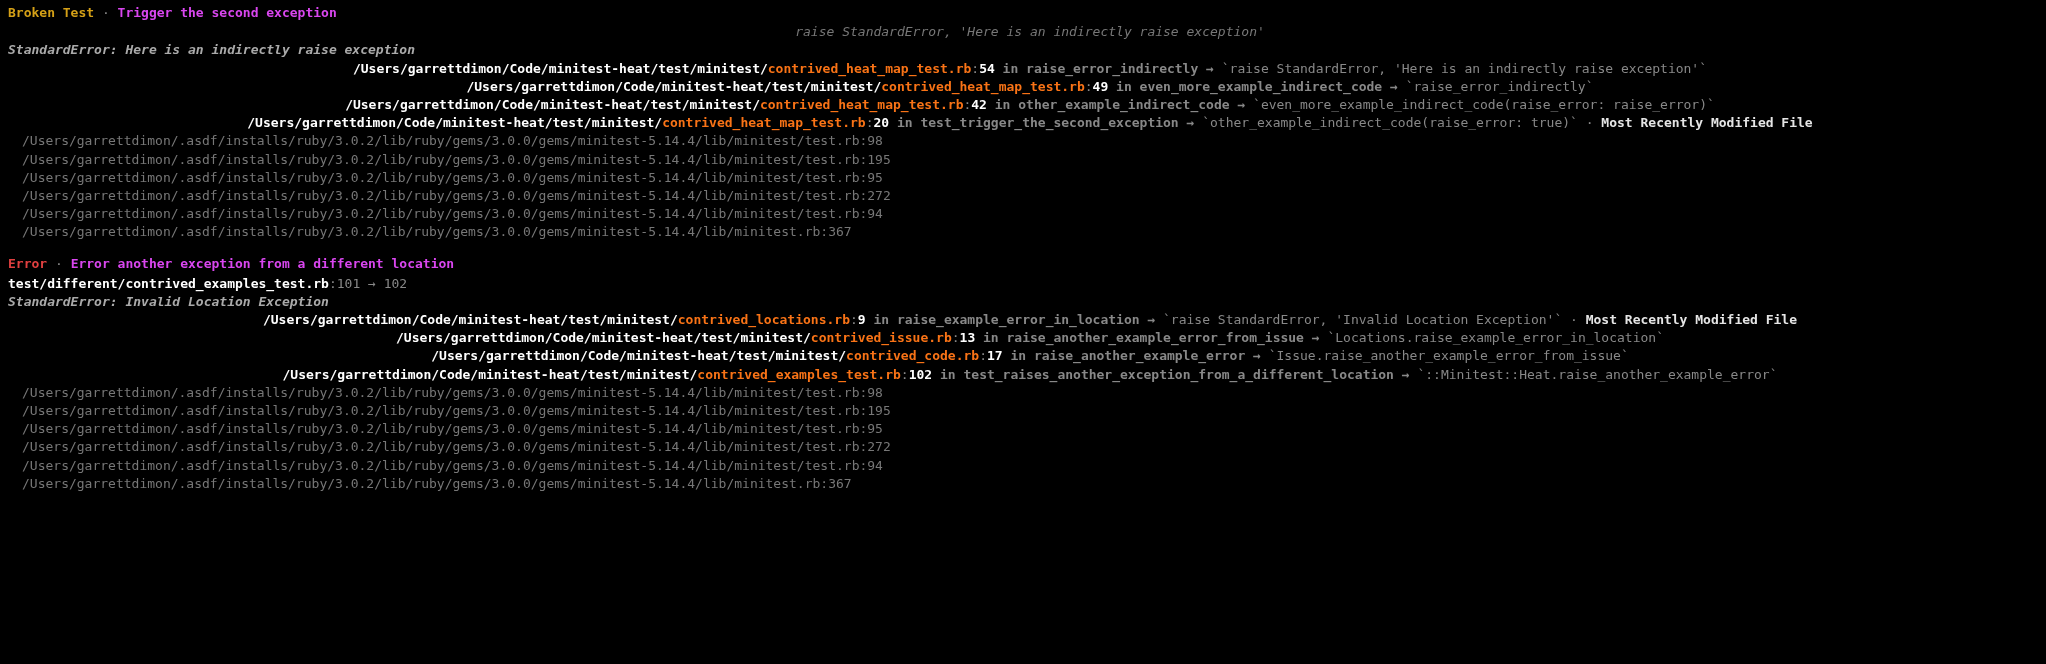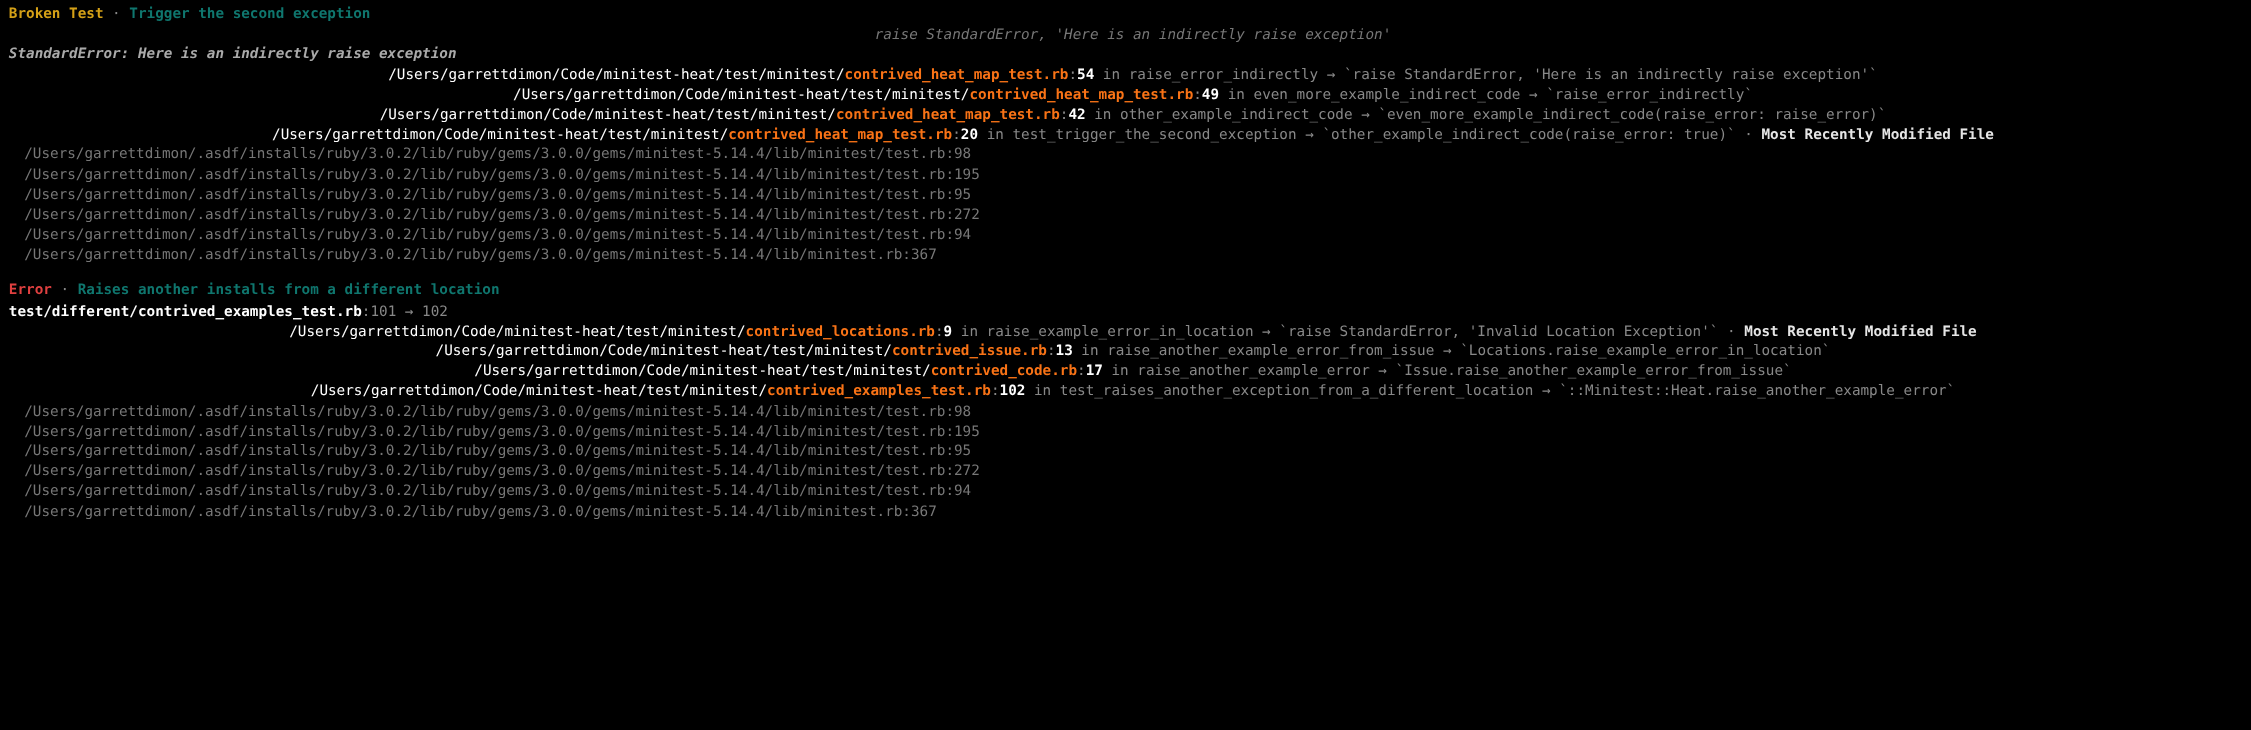--- a/index.html
+++ b/index.html
@@ -11,33 +11,33 @@
       line-height: 1.4;
       padding: 4px 8px;
       white-space: nowrap;
       overflow-x: auto;
     }
     .block { margin-bottom: 14px; }
     .title-line { margin-bottom: 1px; }
     .broken-test { color: #d4a017; font-weight: bold; }
     .error-label { color: #e04040; font-weight: bold; }
     .separator { color: #888; }
-    .title-text { color: #0f766e; font-weight: bold; }
+    .title-text { color: #d946ef; font-weight: bold; }
     .file-line { color: #ddd; }
     .file-path-main { font-weight: bold; color: #fff; }
     .line-num { color: #888; }
     .arrow { color: #888; }
     .dim-italic { color: #777; font-style: italic; }
     .err-msg { color: #aaa; font-style: italic; font-weight: bold; }
     .trace-line { padding-left: 14px; text-align: center; }
-    .trace-path-prefix { color: #fff; font-weight: normal; }
+    .trace-path-prefix { color: #fff; font-weight: bold; }
     .trace-file-bold { color: #f97316; font-weight: bold; }
     .trace-colon { color: #888; }
     .trace-linenum { color: #fff; font-weight: bold; }
-    .trace-ctx { color: #888; }
+    .trace-ctx { color: #888; font-weight: bold; }
     .trace-code { color: #888; }
     .trace-dim { color: #777; padding-left: 14px; }
     .mrm { color: #e5e5e5; font-weight: bold; }
     .dot { color: #888; }
   </style>
 </head>
 <body>
 
 <div id="root">
     <div class="block">
@@ -49,22 +49,23 @@
       <div class="trace-line"><span class="trace-path-prefix">/Users/garrettdimon/Code/minitest-heat/test/minitest/</span><span class="trace-file-bold">contrived_heat_map_test.rb</span><span class="trace-colon">:</span><span class="trace-linenum">42</span><span class="trace-ctx"> in other_example_indirect_code → </span><span class="trace-code">`even_more_example_indirect_code(raise_error: raise_error)`</span></div>
       <div class="trace-line"><span class="trace-path-prefix">/Users/garrettdimon/Code/minitest-heat/test/minitest/</span><span class="trace-file-bold">contrived_heat_map_test.rb</span><span class="trace-colon">:</span><span class="trace-linenum">20</span><span class="trace-ctx"> in test_trigger_the_second_exception → </span><span class="trace-code">`other_example_indirect_code(raise_error: true)`</span><span class="dot"> · </span><span class="mrm">Most Recently Modified File</span></div>
       <div class="trace-dim">/Users/garrettdimon/.asdf/installs/ruby/3.0.2/lib/ruby/gems/3.0.0/gems/minitest-5.14.4/lib/minitest/test.rb:98</div>
       <div class="trace-dim">/Users/garrettdimon/.asdf/installs/ruby/3.0.2/lib/ruby/gems/3.0.0/gems/minitest-5.14.4/lib/minitest/test.rb:195</div>
       <div class="trace-dim">/Users/garrettdimon/.asdf/installs/ruby/3.0.2/lib/ruby/gems/3.0.0/gems/minitest-5.14.4/lib/minitest/test.rb:95</div>
       <div class="trace-dim">/Users/garrettdimon/.asdf/installs/ruby/3.0.2/lib/ruby/gems/3.0.0/gems/minitest-5.14.4/lib/minitest/test.rb:272</div>
       <div class="trace-dim">/Users/garrettdimon/.asdf/installs/ruby/3.0.2/lib/ruby/gems/3.0.0/gems/minitest-5.14.4/lib/minitest/test.rb:94</div>
       <div class="trace-dim">/Users/garrettdimon/.asdf/installs/ruby/3.0.2/lib/ruby/gems/3.0.0/gems/minitest-5.14.4/lib/minitest.rb:367</div>
     </div>
     <div class="block">
-      <div class="title-line"><span class="error-label">Error</span> <span class="separator">·</span> <span class="title-text">Raises another installs from a different location</span></div>
+      <div class="title-line"><span class="error-label">Error</span> <span class="separator">·</span> <span class="title-text">Error another exception from a different location</span></div>
       <div class="file-line"><span class="file-path-main">test/different/contrived_examples_test.rb</span><span class="line-num">:</span><span class="line-num">101</span> <span class="arrow">→</span> <span class="line-num">102</span></div>
+      <div class="err-msg">StandardError: Invalid Location Exception</div>
       <div class="trace-line"><span class="trace-path-prefix">/Users/garrettdimon/Code/minitest-heat/test/minitest/</span><span class="trace-file-bold">contrived_locations.rb</span><span class="trace-colon">:</span><span class="trace-linenum">9</span><span class="trace-ctx"> in raise_example_error_in_location → </span><span class="trace-code">`raise StandardError, 'Invalid Location Exception'`</span><span class="dot"> · </span><span class="mrm">Most Recently Modified File</span></div>
       <div class="trace-line"><span class="trace-path-prefix">/Users/garrettdimon/Code/minitest-heat/test/minitest/</span><span class="trace-file-bold">contrived_issue.rb</span><span class="trace-colon">:</span><span class="trace-linenum">13</span><span class="trace-ctx"> in raise_another_example_error_from_issue → </span><span class="trace-code">`Locations.raise_example_error_in_location`</span></div>
       <div class="trace-line"><span class="trace-path-prefix">/Users/garrettdimon/Code/minitest-heat/test/minitest/</span><span class="trace-file-bold">contrived_code.rb</span><span class="trace-colon">:</span><span class="trace-linenum">17</span><span class="trace-ctx"> in raise_another_example_error → </span><span class="trace-code">`Issue.raise_another_example_error_from_issue`</span></div>
       <div class="trace-line"><span class="trace-path-prefix">/Users/garrettdimon/Code/minitest-heat/test/minitest/</span><span class="trace-file-bold">contrived_examples_test.rb</span><span class="trace-colon">:</span><span class="trace-linenum">102</span><span class="trace-ctx"> in test_raises_another_exception_from_a_different_location → </span><span class="trace-code">`::Minitest::Heat.raise_another_example_error`</span></div>
       <div class="trace-dim">/Users/garrettdimon/.asdf/installs/ruby/3.0.2/lib/ruby/gems/3.0.0/gems/minitest-5.14.4/lib/minitest/test.rb:98</div>
       <div class="trace-dim">/Users/garrettdimon/.asdf/installs/ruby/3.0.2/lib/ruby/gems/3.0.0/gems/minitest-5.14.4/lib/minitest/test.rb:195</div>
       <div class="trace-dim">/Users/garrettdimon/.asdf/installs/ruby/3.0.2/lib/ruby/gems/3.0.0/gems/minitest-5.14.4/lib/minitest/test.rb:95</div>
       <div class="trace-dim">/Users/garrettdimon/.asdf/installs/ruby/3.0.2/lib/ruby/gems/3.0.0/gems/minitest-5.14.4/lib/minitest/test.rb:272</div>
       <div class="trace-dim">/Users/garrettdimon/.asdf/installs/ruby/3.0.2/lib/ruby/gems/3.0.0/gems/minitest-5.14.4/lib/minitest/test.rb:94</div>
       <div class="trace-dim">/Users/garrettdimon/.asdf/installs/ruby/3.0.2/lib/ruby/gems/3.0.0/gems/minitest-5.14.4/lib/minitest.rb:367</div>

